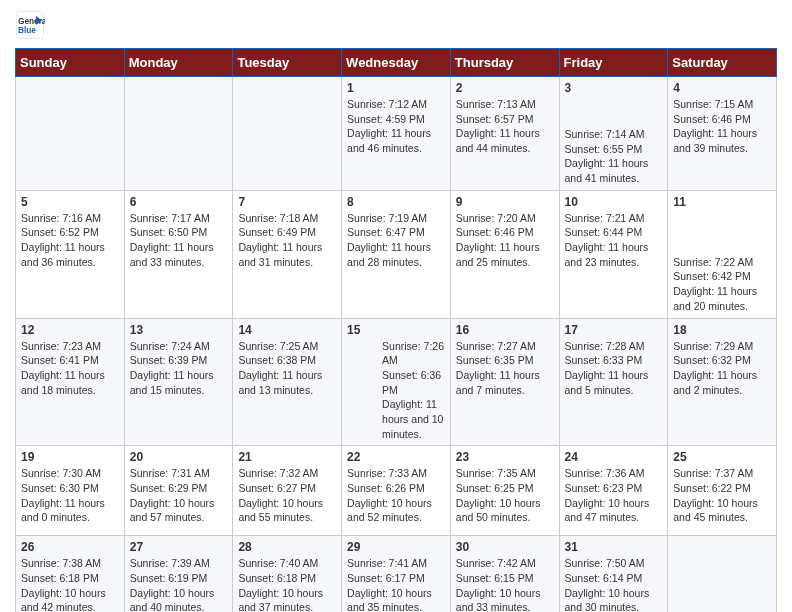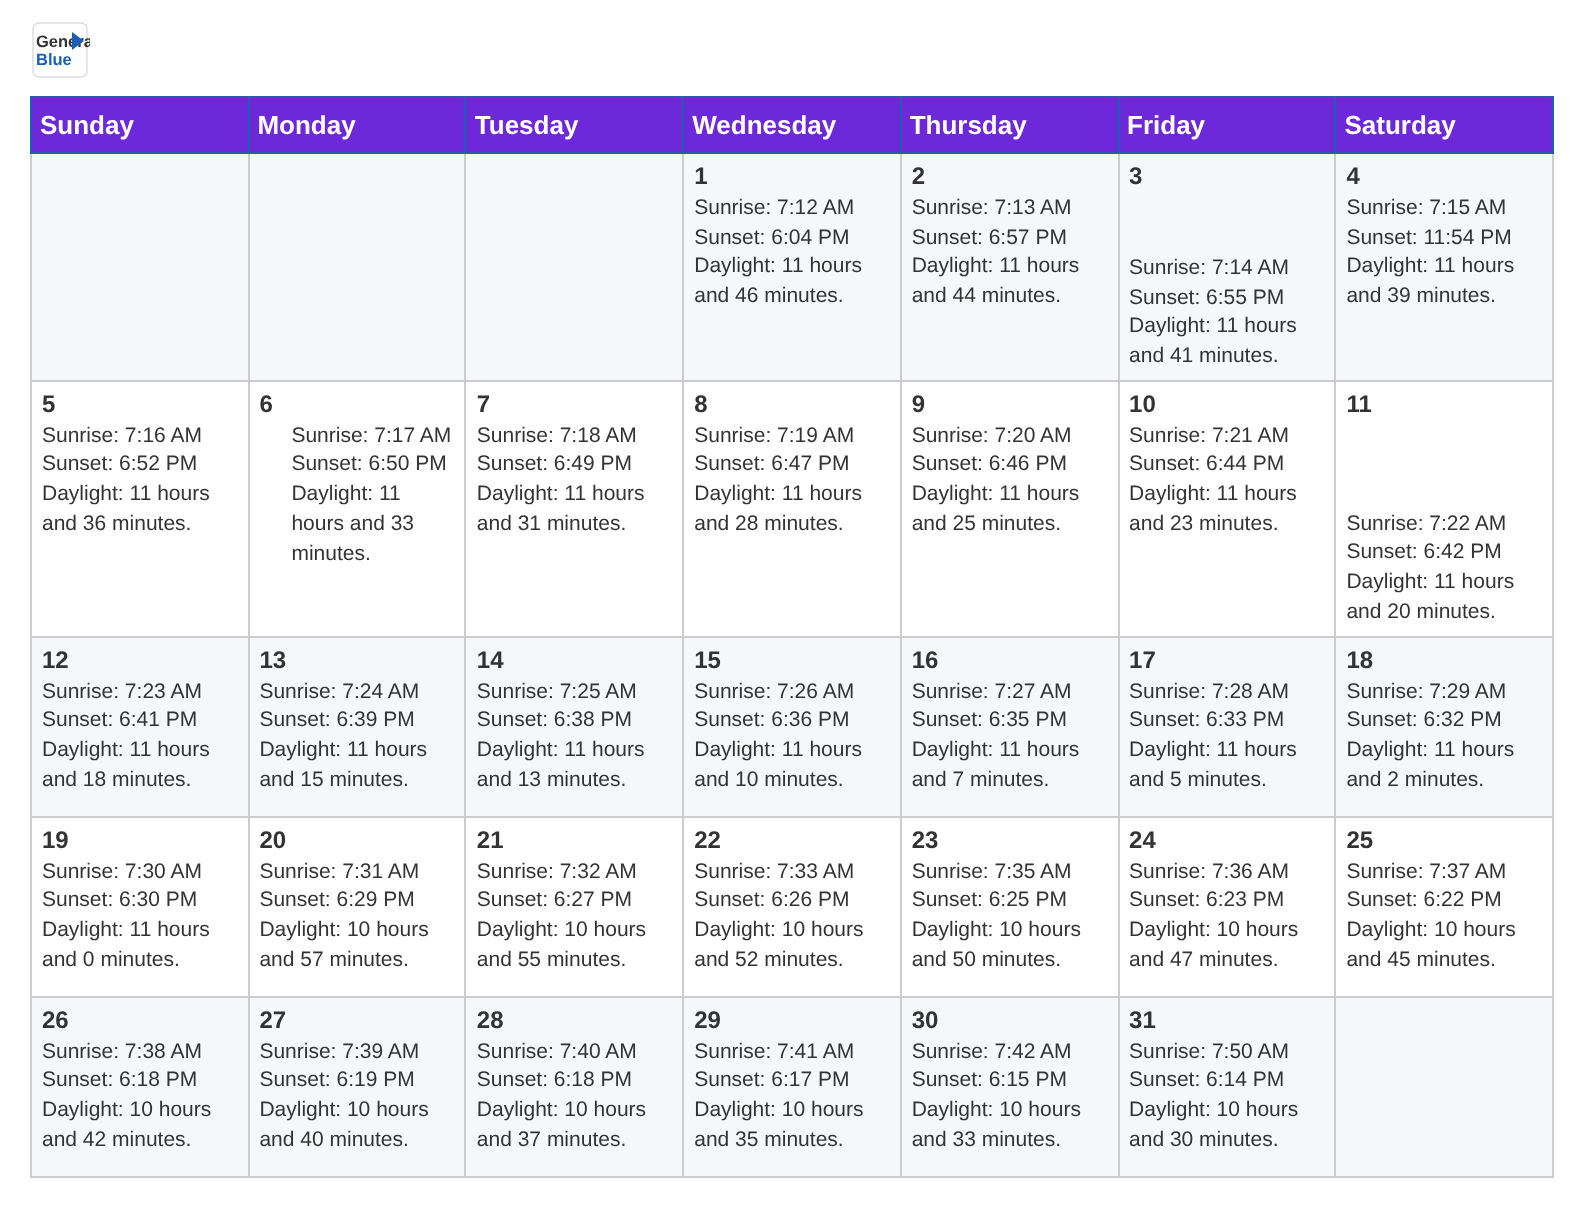--- a/index.html
+++ b/index.html
@@ -37,21 +37,21 @@
     .location {
       font-size: 14px;
       color: #444;
     }
     table {
       width: 100%;
       border-collapse: collapse;
       table-layout: fixed;
     }
     thead tr {
-      background-color: #6d28d9;
+      background-color: #7f1d1d;
       color: white;
     }
     thead th {
       padding: 6px 4px;
       font-size: 13px;
       font-weight: bold;
       text-align: left;
       border: 1px solid #1a5fb4;
     }
     tbody tr {
@@ -115,52 +115,52 @@
       </tr>
   </thead>
   <tbody id="calendar-body">
   <tr>
         <td></td>
         <td></td>
         <td></td>
         <td>
           <span class="day-number">1</span>
           <div class="day-info" style="white-space: pre-line;">Sunrise: 7:12 AM
-Sunset: 6:04 PM
+Sunset: 4:59 PM
 Daylight: 11 hours and 46 minutes.</div>
         </td>
         <td>
           <span class="day-number">2</span>
           <div class="day-info" style="white-space: pre-line;">Sunrise: 7:13 AM
 Sunset: 6:57 PM
 Daylight: 11 hours and 44 minutes.</div>
         </td>
         <td>
           <span class="day-number">3</span>
           <div class="day-info" style="white-space: pre-line; margin-top: 32px;">Sunrise: 7:14 AM
 Sunset: 6:55 PM
 Daylight: 11 hours and 41 minutes.</div>
         </td>
         <td>
           <span class="day-number">4</span>
           <div class="day-info" style="white-space: pre-line;">Sunrise: 7:15 AM
-Sunset: 11:54 PM
+Sunset: 6:46 PM
 Daylight: 11 hours and 39 minutes.</div>
         </td>
       </tr>
       <tr>
         <td>
           <span class="day-number">5</span>
           <div class="day-info" style="white-space: pre-line;">Sunrise: 7:16 AM
 Sunset: 6:52 PM
 Daylight: 11 hours and 36 minutes.</div>
         </td>
         <td>
           <span class="day-number">6</span>
-          <div class="day-info" style="white-space: pre-line; margin-left: 16px;">Sunrise: 7:17 AM
+          <div class="day-info" style="white-space: pre-line;">Sunrise: 7:17 AM
 Sunset: 6:50 PM
 Daylight: 11 hours and 33 minutes.</div>
         </td>
         <td>
           <span class="day-number">7</span>
           <div class="day-info" style="white-space: pre-line;">Sunrise: 7:18 AM
 Sunset: 6:49 PM
 Daylight: 11 hours and 31 minutes.</div>
         </td>
         <td>
@@ -202,21 +202,21 @@
 Daylight: 11 hours and 15 minutes.</div>
         </td>
         <td>
           <span class="day-number">14</span>
           <div class="day-info" style="white-space: pre-line;">Sunrise: 7:25 AM
 Sunset: 6:38 PM
 Daylight: 11 hours and 13 minutes.</div>
         </td>
         <td>
           <span class="day-number">15</span>
-          <div class="day-info" style="white-space: pre-line;">Sunrise: 7:26 AM
+          <div class="day-info" style="white-space: pre-line; margin-left: 35px;">Sunrise: 7:26 AM
 Sunset: 6:36 PM
 Daylight: 11 hours and 10 minutes.</div>
         </td>
         <td>
           <span class="day-number">16</span>
           <div class="day-info" style="white-space: pre-line;">Sunrise: 7:27 AM
 Sunset: 6:35 PM
 Daylight: 11 hours and 7 minutes.</div>
         </td>
         <td>

